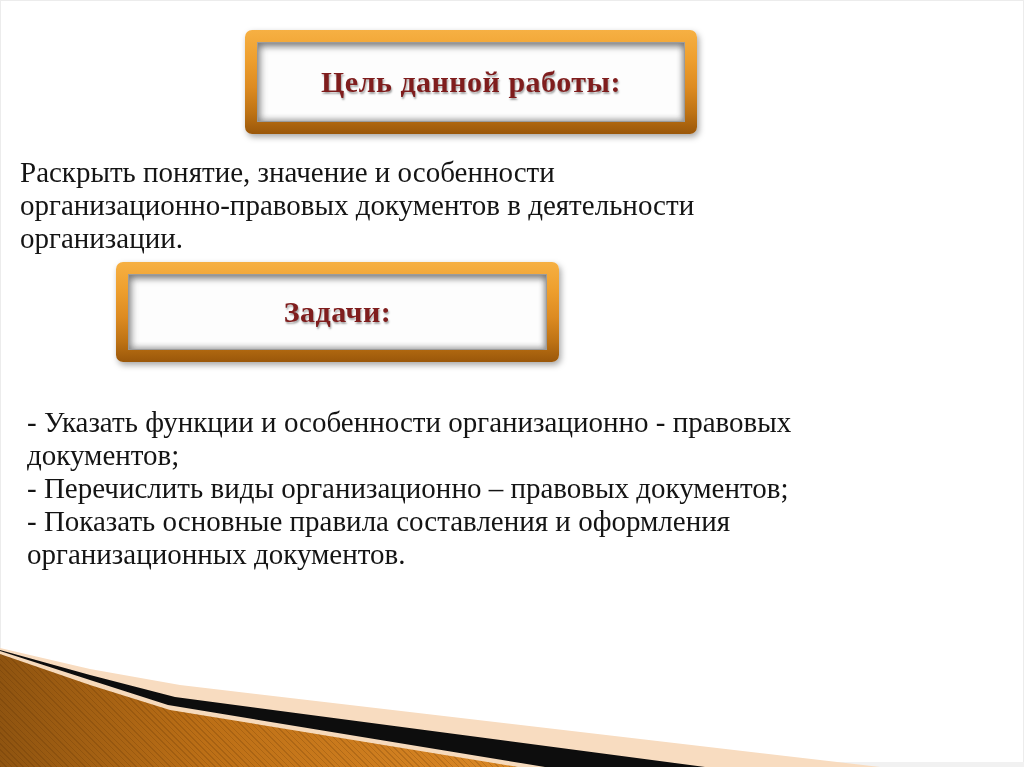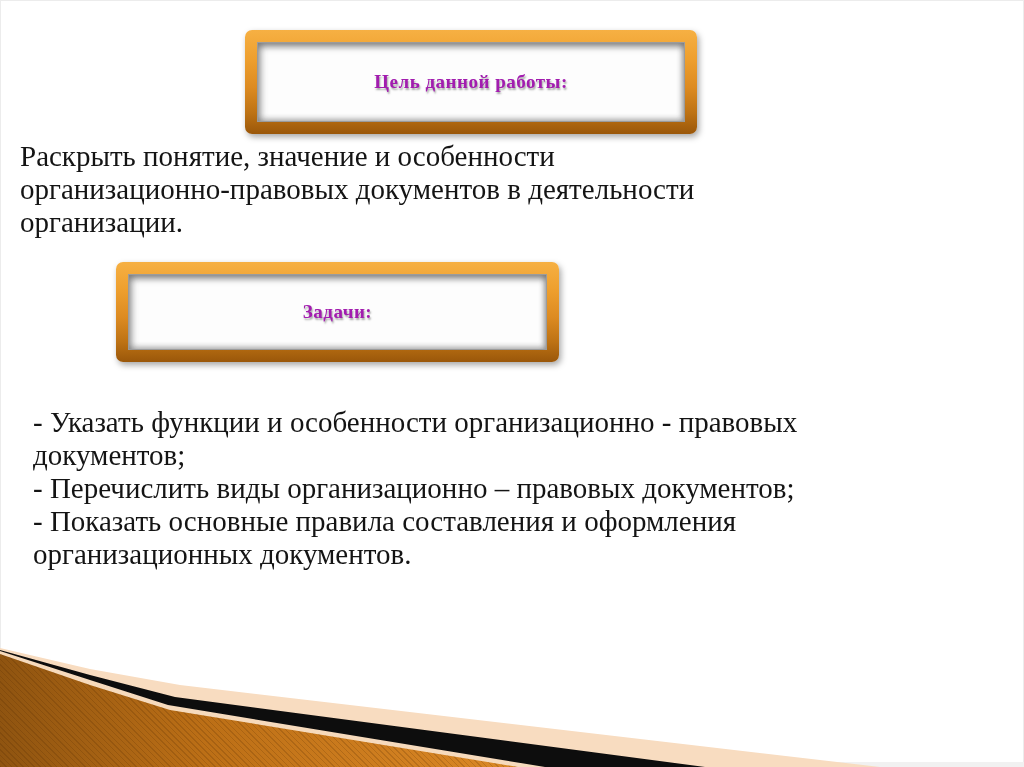--- a/index.html
+++ b/index.html
@@ -28,38 +28,38 @@
     box-sizing:border-box;
     background:#fdfdfd;
     border:1px solid #9b9b9b;
     box-shadow: inset 0 4px 6px rgba(50,50,50,0.50),
                 inset 4px 0 6px rgba(50,50,50,0.28),
                 inset -3px -3px 5px rgba(50,50,50,0.20);
     display:flex; align-items:center; justify-content:center;
   }
   .title-text {
     font-weight:bold;
-    font-size:19px;
-    color:#a21caf;
+    font-size:30px;
+    color:#7f1d1d;
     letter-spacing:0.5px;
     text-shadow:1px 2px 2px rgba(0,0,0,0.35);
     white-space:nowrap;
   }
 
   
   .body-text {
     position:absolute;
     margin:0;
     font-size:29px;
     line-height:33px;
     color:#141414;
     white-space:pre-line;
   }
-  .p1 { left:20px; top:140px; width:980px; }
-  .p2 { left:33px; top:406px; width:990px; }
+  .p1 { left:20px; top:156px; width:980px; }
+  .p2 { left:27px; top:406px; width:990px; }
 
   
   .bottom-edge {
     position:absolute; left:0; right:0; bottom:0;
     height:5px; background:#f1f1f1;
   }
   .ribbon { position:absolute; left:0; top:645px; width:1024px; height:122px; }
   .stripe { position:absolute; left:0; top:0; width:100%; height:100%; }
   .stripe.pale {
     background:#f8dcc0;

